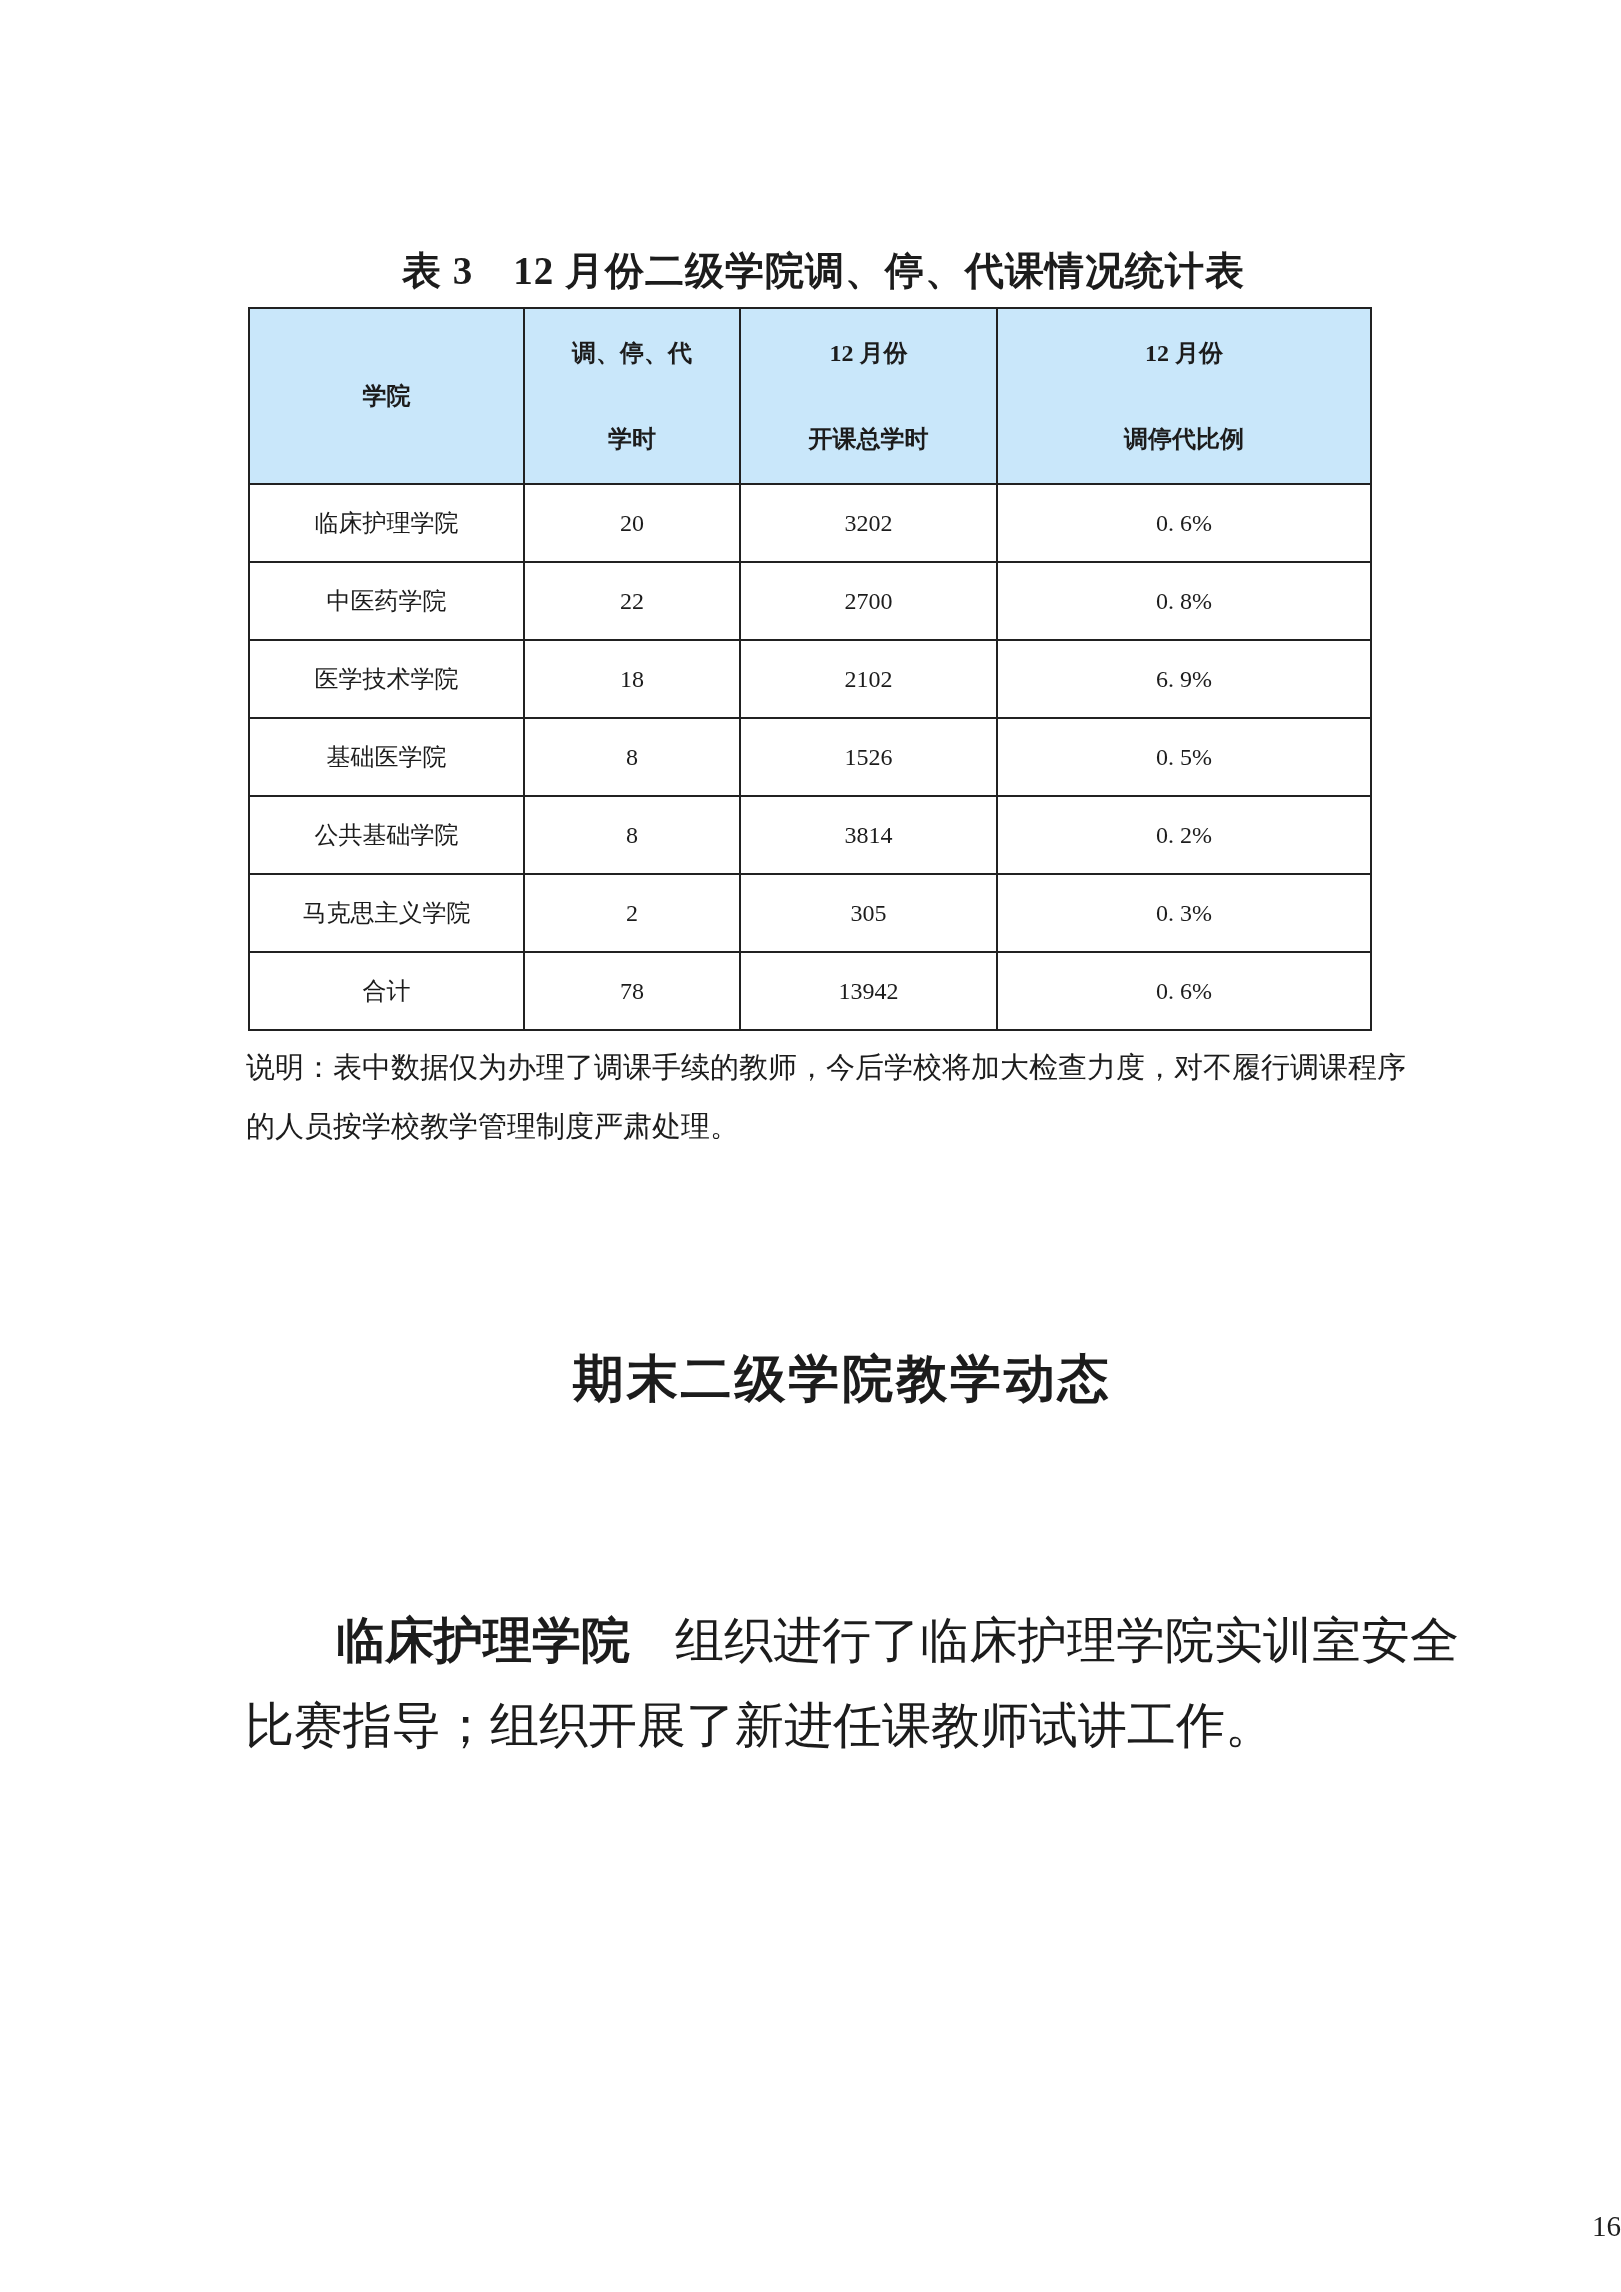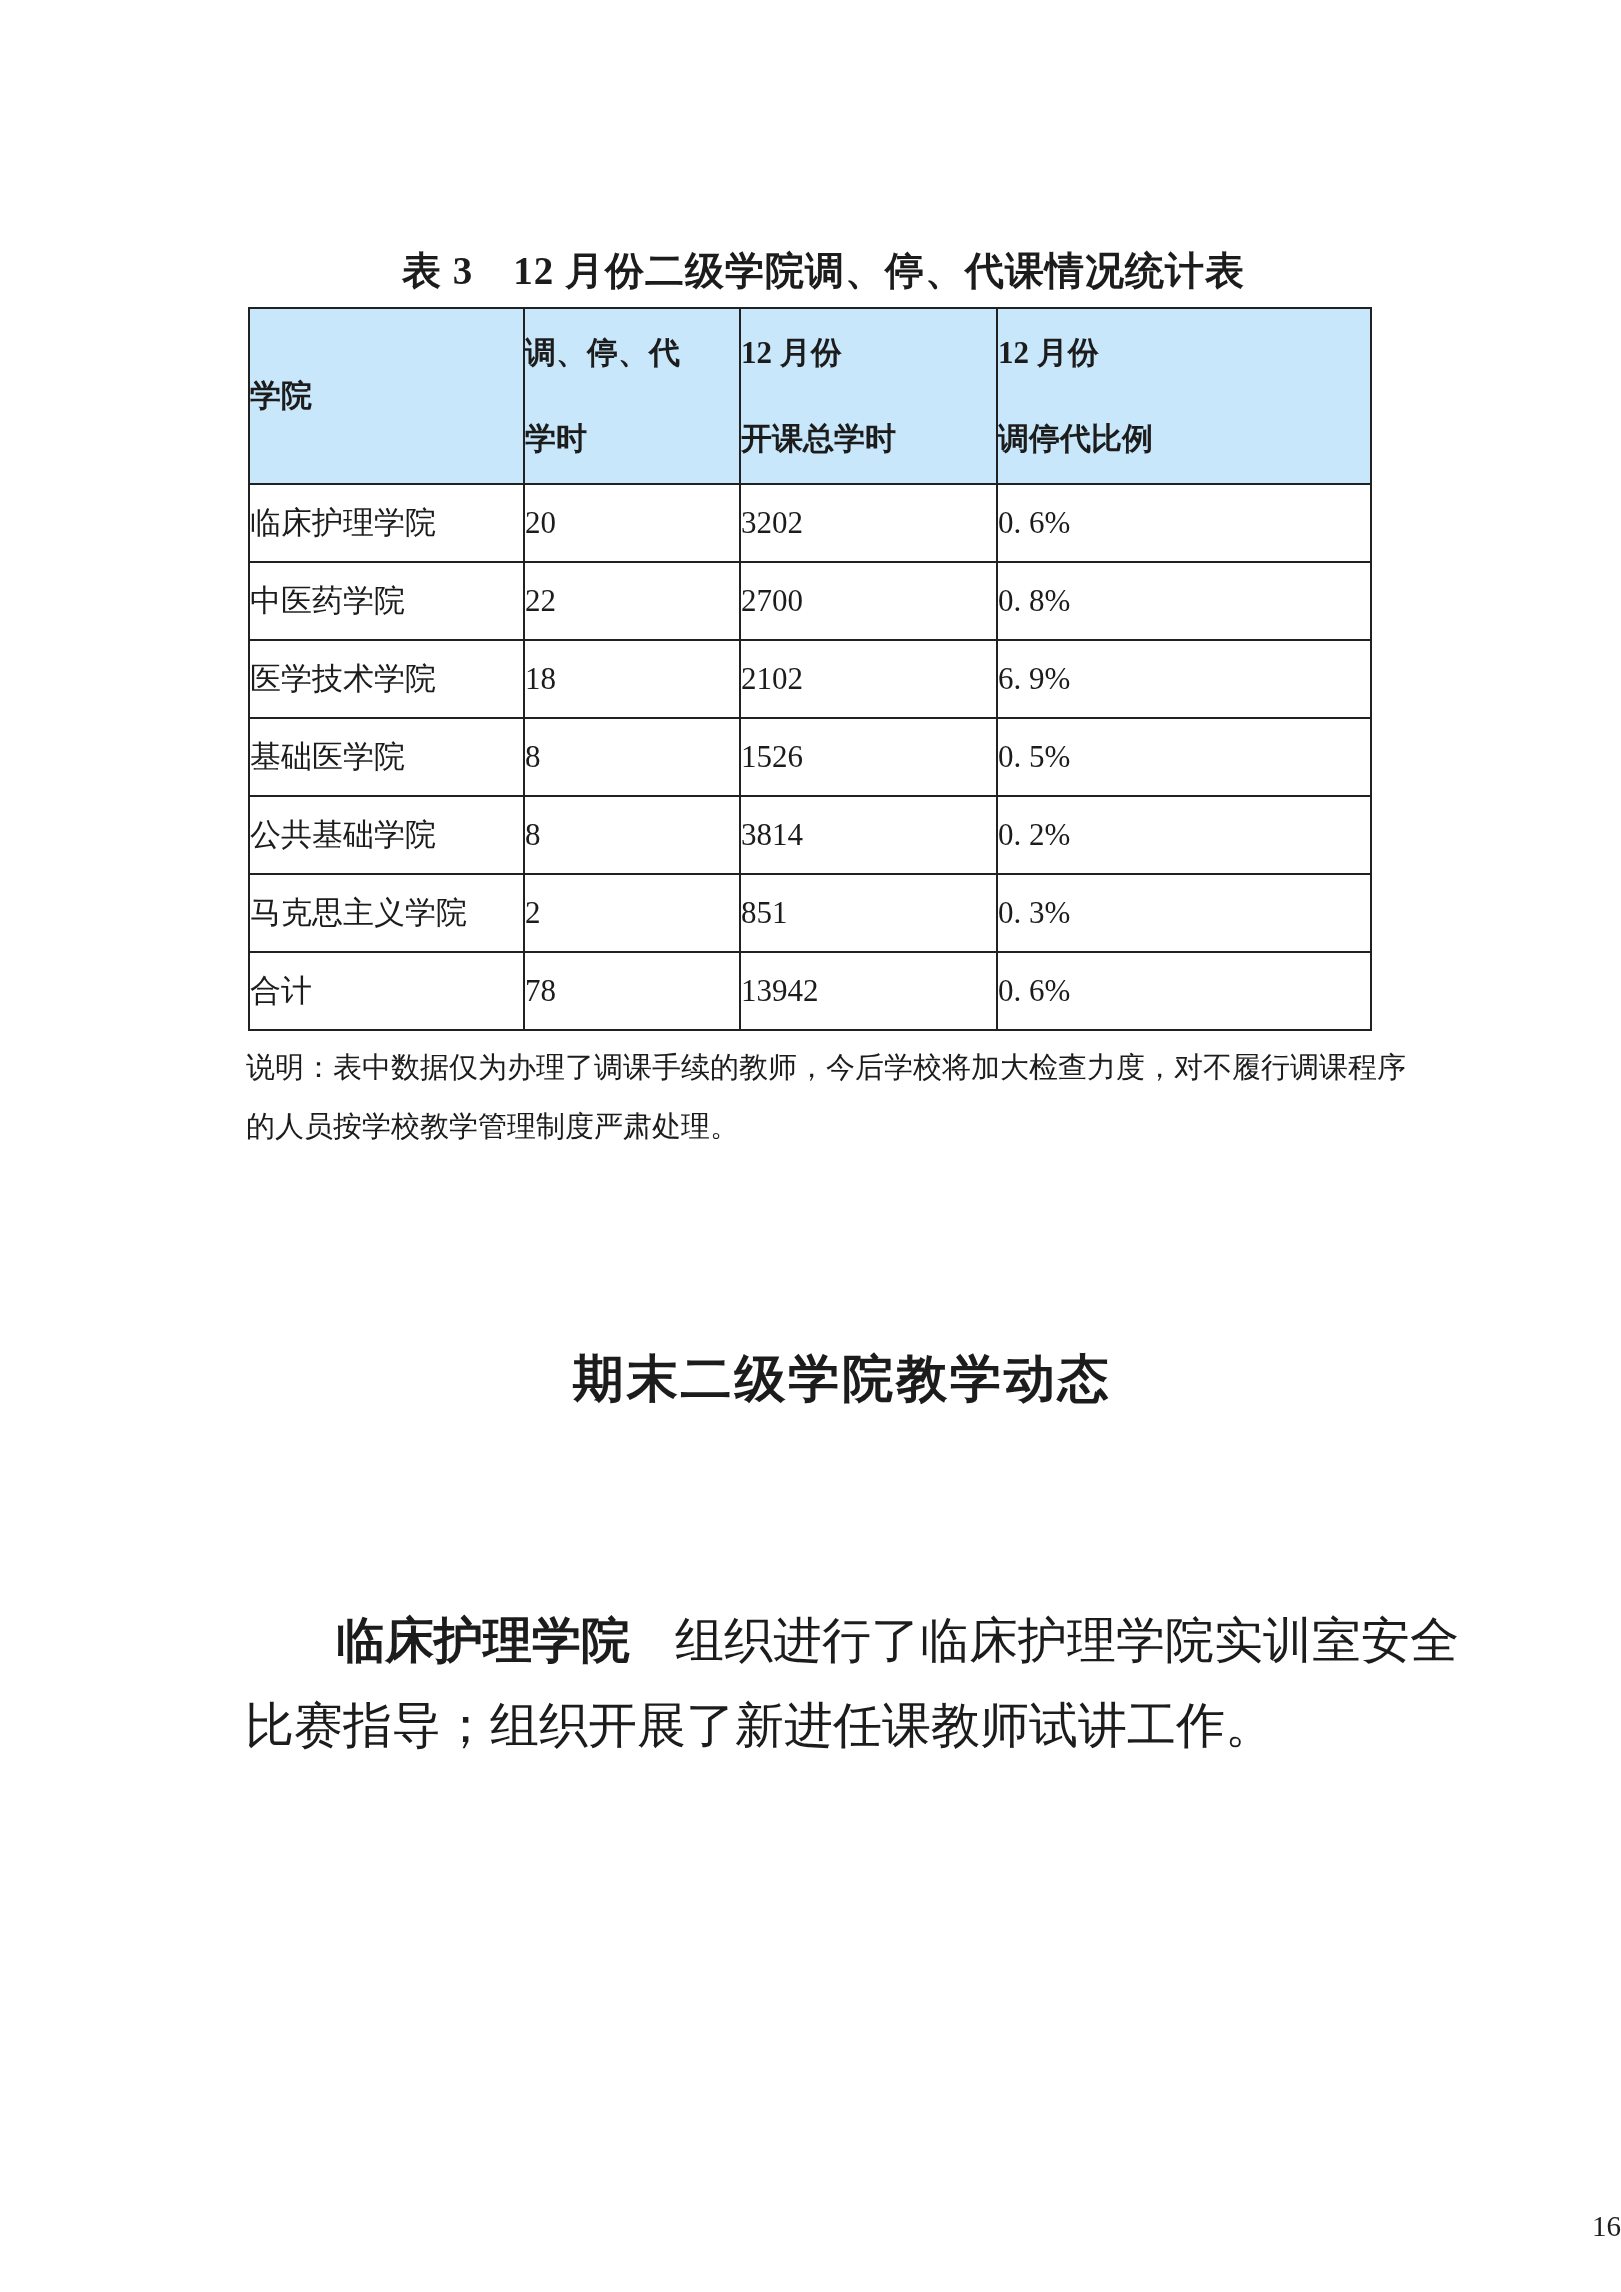--- a/index.html
+++ b/index.html
@@ -37,24 +37,24 @@
     position: absolute;
     left: 248px;
     top: 283px;
     width: 1122px;
     border-collapse: collapse;
     table-layout: fixed;
     border: 2.9px solid #212121;
   }
   .stat-table th, .stat-table td {
     border: 2px solid #212121;
-    text-align: left;
+    text-align: center;
     vertical-align: middle;
     padding: 0;
-    font-size: 31px;
+    font-size: 24px;
     font-weight: normal;
   }
   .stat-table thead tr {
     height: 176px;
   }
   .stat-table thead th {
     font-weight: bold;
     border-bottom: 2.9px solid #212121;
   }
   .stat-table tbody tr {
@@ -188,21 +188,21 @@
       </tr>
       <tr>
         <td>公共基础学院</td>
         <td>8</td>
         <td>3814</td>
         <td>0. 2%</td>
       </tr>
       <tr>
         <td>马克思主义学院</td>
         <td>2</td>
-        <td>851</td>
+        <td>305</td>
         <td>0. 3%</td>
       </tr>
       <tr>
         <td>合计</td>
         <td>78</td>
         <td>13942</td>
         <td>0. 6%</td>
       </tr>
     </tbody>
   </table>

